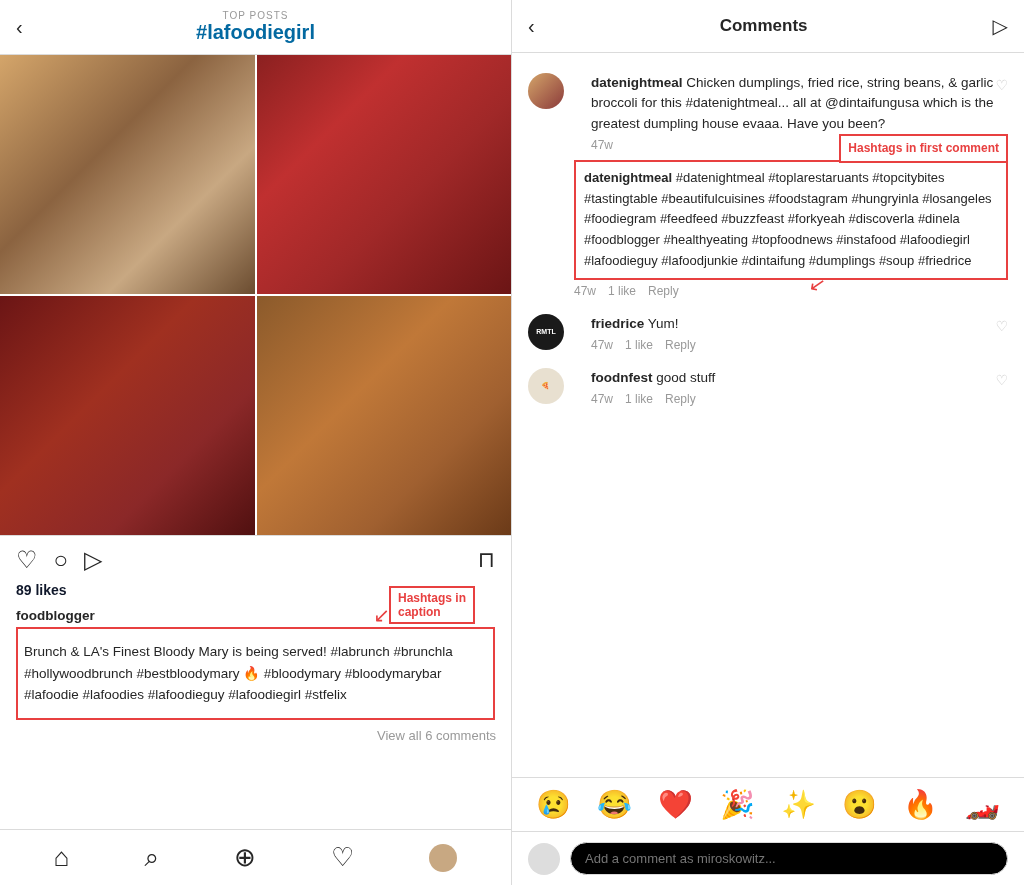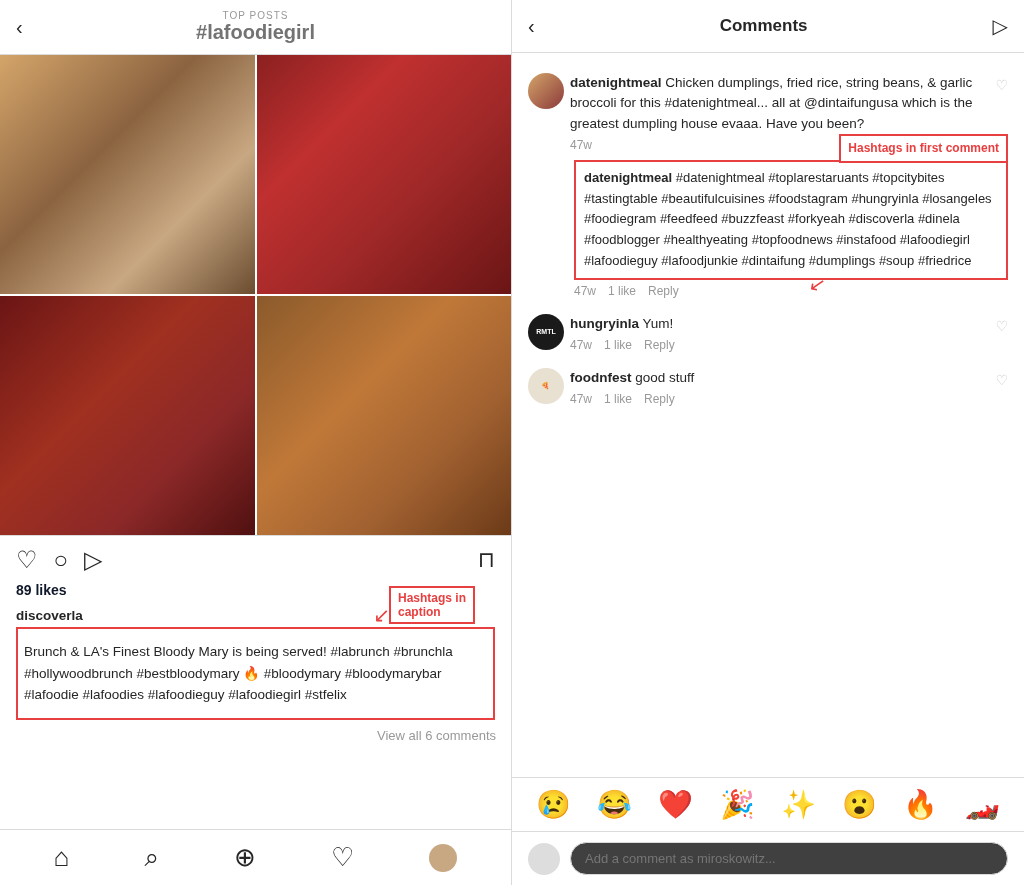--- a/index.html
+++ b/index.html
@@ -29,21 +29,21 @@
     }
     .left-header .top-posts-label {
       font-size: 10px;
       color: #999;
       text-transform: uppercase;
       letter-spacing: 1px;
     }
     .left-header .hashtag-title {
       font-size: 20px;
       font-weight: 600;
-      color: #737373;
+      color: #0369a1;
     }
     .left-header .back-btn {
       position: absolute;
       left: 16px;
       top: 50%;
       transform: translateY(-50%);
       font-size: 20px;
       color: #262626;
       cursor: pointer;
       background: none;
@@ -169,21 +169,21 @@
 
     .comments-list {
       flex: 1;
       overflow-y: auto;
       padding: 12px 0;
     }
 
     .comment-item {
       display: flex;
       padding: 8px 16px;
-      gap: 6px;
+      gap: 27px;
       position: relative;
     }
     .comment-avatar {
       width: 36px;
       height: 36px;
       border-radius: 50%;
       background: #ddd;
       flex-shrink: 0;
       display: flex;
       align-items: center;
@@ -253,21 +253,21 @@
       flex-shrink: 0;
     }
     .comment-input {
       flex: 1;
       border: 1px solid #dbdbdb;
       border-radius: 20px;
       padding: 8px 14px;
       font-size: 13px;
       color: #999;
       outline: none;
-      background: #404040;
+      background: #000000;
     }
 
     
     .caption-annotation-wrapper {
       position: relative;
       padding: 4px 16px 4px 16px;
     }
     .caption-with-box {
       border: 2px solid #e84040;
       padding: 12px 6px;
@@ -299,21 +299,21 @@
     <span class="action-icon">○</span>
     <span class="action-icon">▷</span>
     <span class="bookmark-icon">⊓</span>
   </div>
 
   <div class="likes-count">89 likes</div>
 
   <div class="caption-annotation-wrapper" style="position:relative; margin-top:4px;">
     <div style="position:relative;">
       <span style="font-size:13.5px; color:#262626; padding: 0 0 4px 0; display:block;">
-        <span class="caption-username" style="font-weight:700;">discoverla</span>
+        <span class="caption-username" style="font-weight:700;">foodblogger</span>
       </span>
       <div class="caption-with-box">
         <span>Brunch &amp; LA's Finest Bloody Mary is being served! #labrunch #brunchla #hollywoodbrunch #bestbloodymary 🔥 #bloodymary #bloodymarybar #lafoodie #lafoodies #lafoodieguy #lafoodiegirl #stfelix</span>
       </div>
       <div style="position:absolute; right:20px; top:-22px; background:white; border:2px solid #e84040; color:#e84040; font-weight:700; font-size:12px; padding:3px 7px; white-space:nowrap;">Hashtags in<br>caption</div>
       <div style="position:absolute; right:105px; top:-5px; color:#e84040; font-size:20px;">↙</div>
     </div>
   </div>
 
   <div class="view-comments">View all 6 comments</div>
@@ -365,21 +365,21 @@
         <span style="cursor:pointer;">Reply</span>
       </div>
     </div>
 
     <div class="comment-item" style="margin-top:8px;">
       <div class="comment-avatar rmtlcollab">
         <span style="font-size:7px; font-weight:bold;">RMTL</span>
       </div>
       <div class="comment-content">
         <div class="comment-text">
-          <span class="comment-username">hungryinla</span>
+          <span class="comment-username">friedrice</span>
           Yum!
         </div>
         <div class="comment-meta">
           <span>47w</span>
           <span>1 like</span>
           <span class="reply-btn">Reply</span>
         </div>
       </div>
       <span class="comment-heart">♡</span>
     </div>

